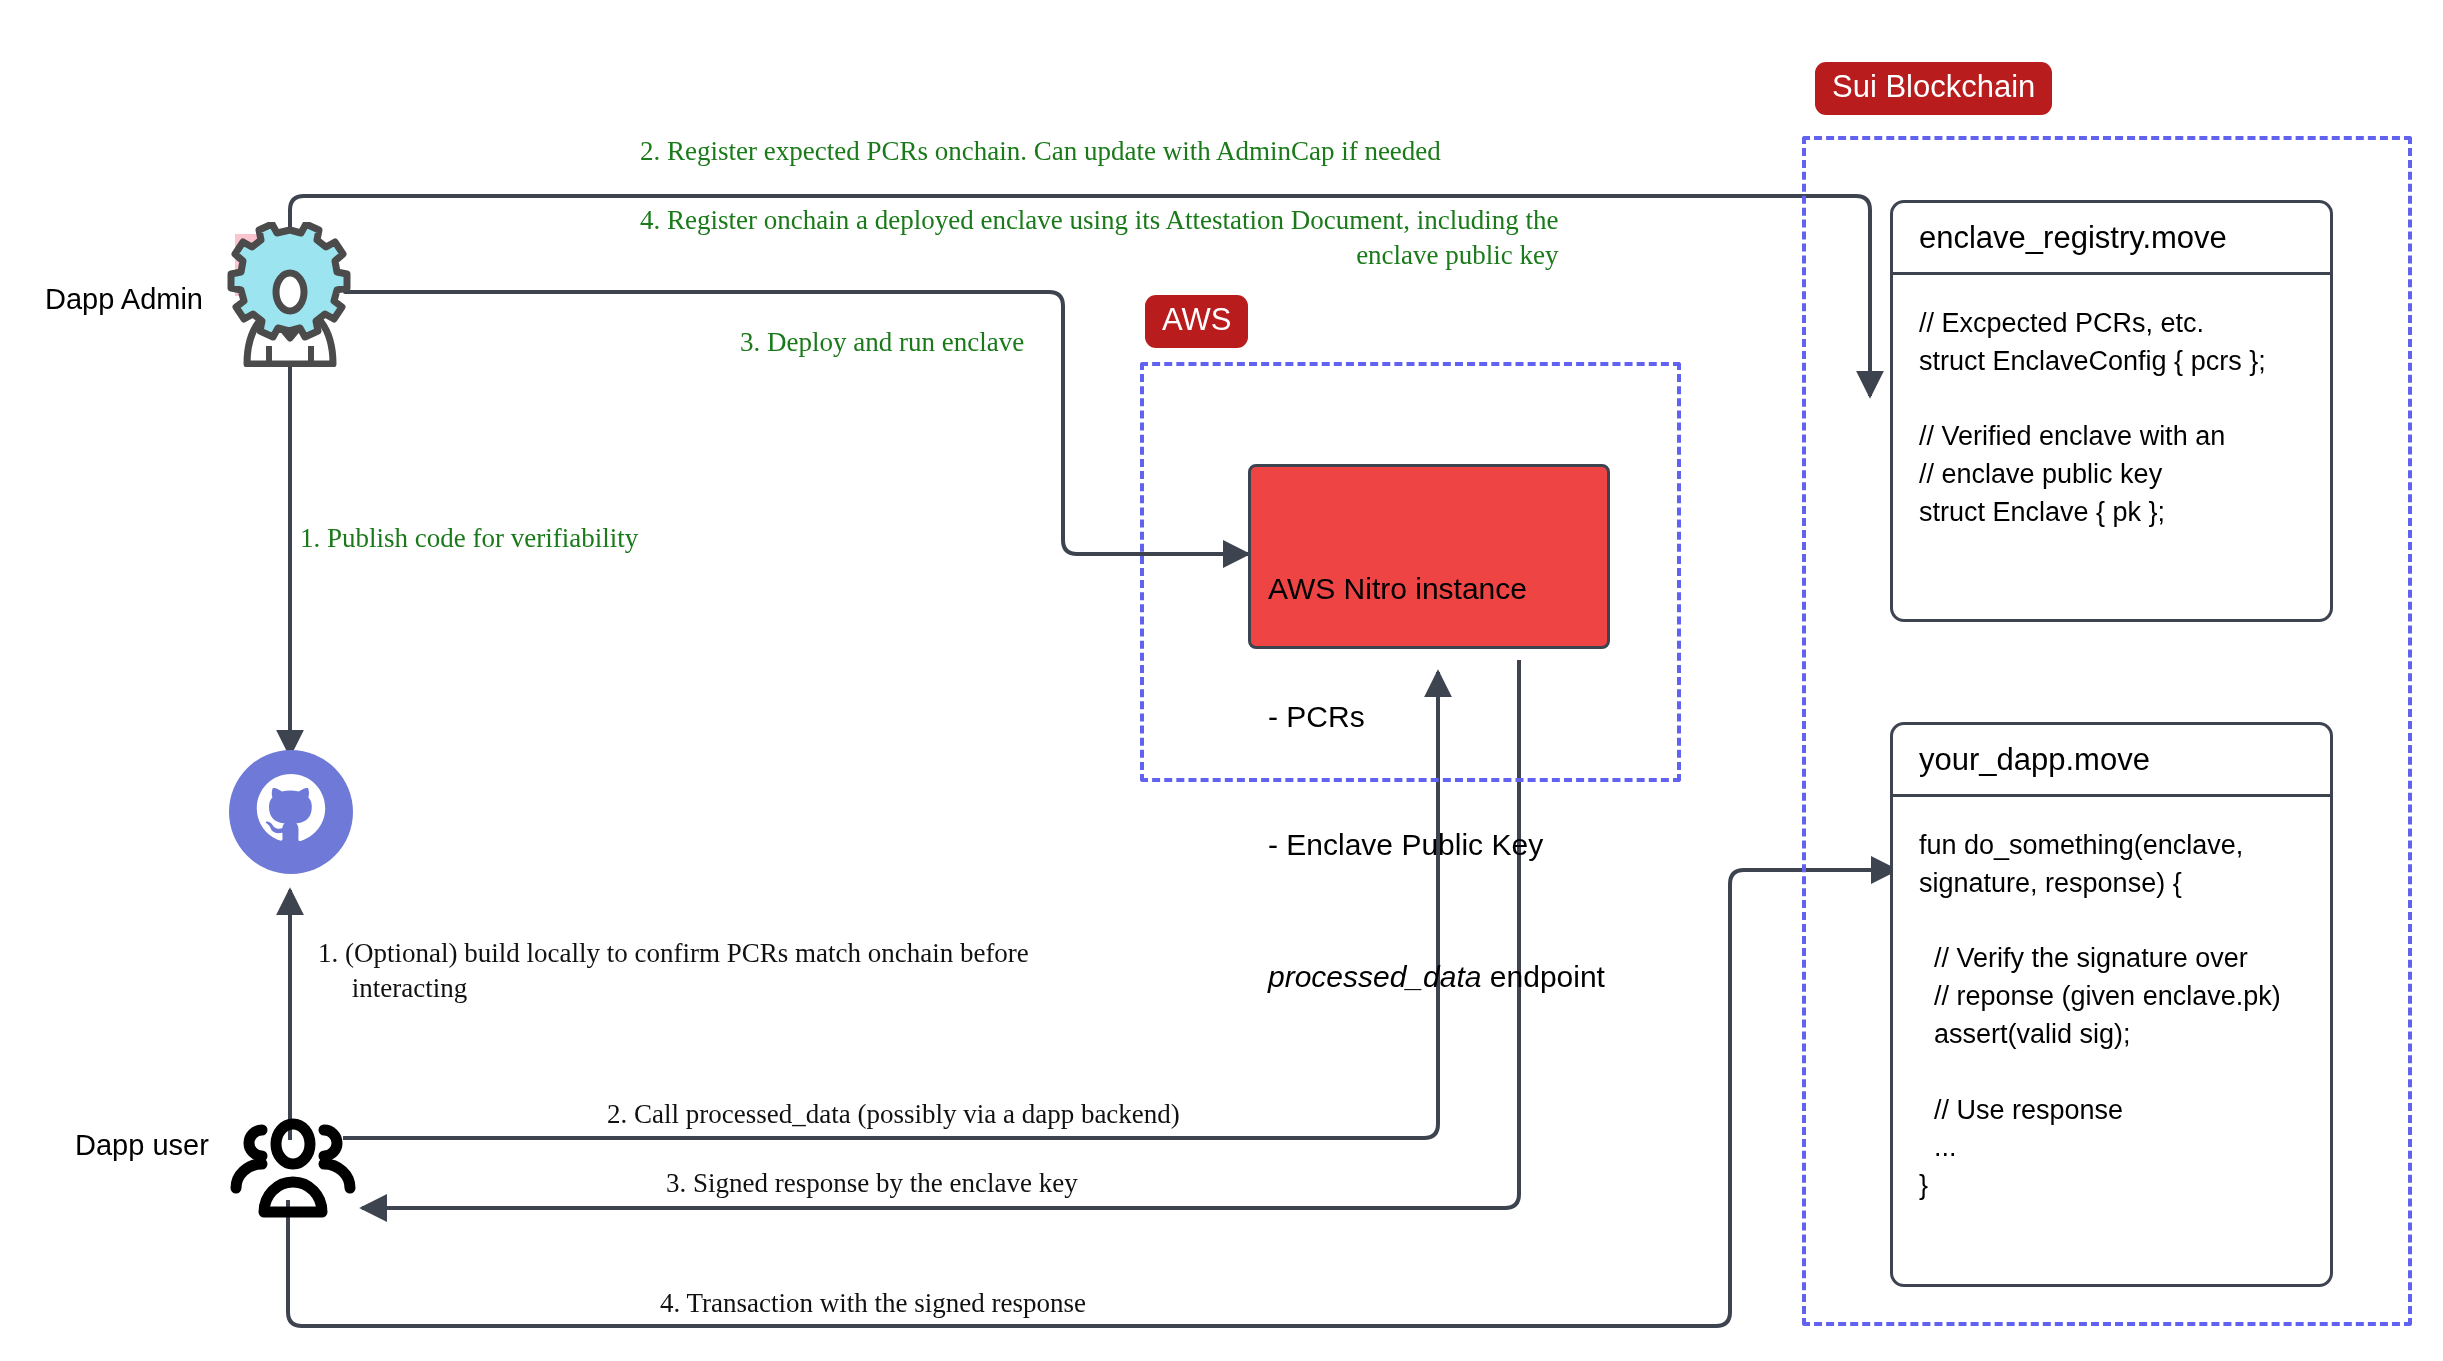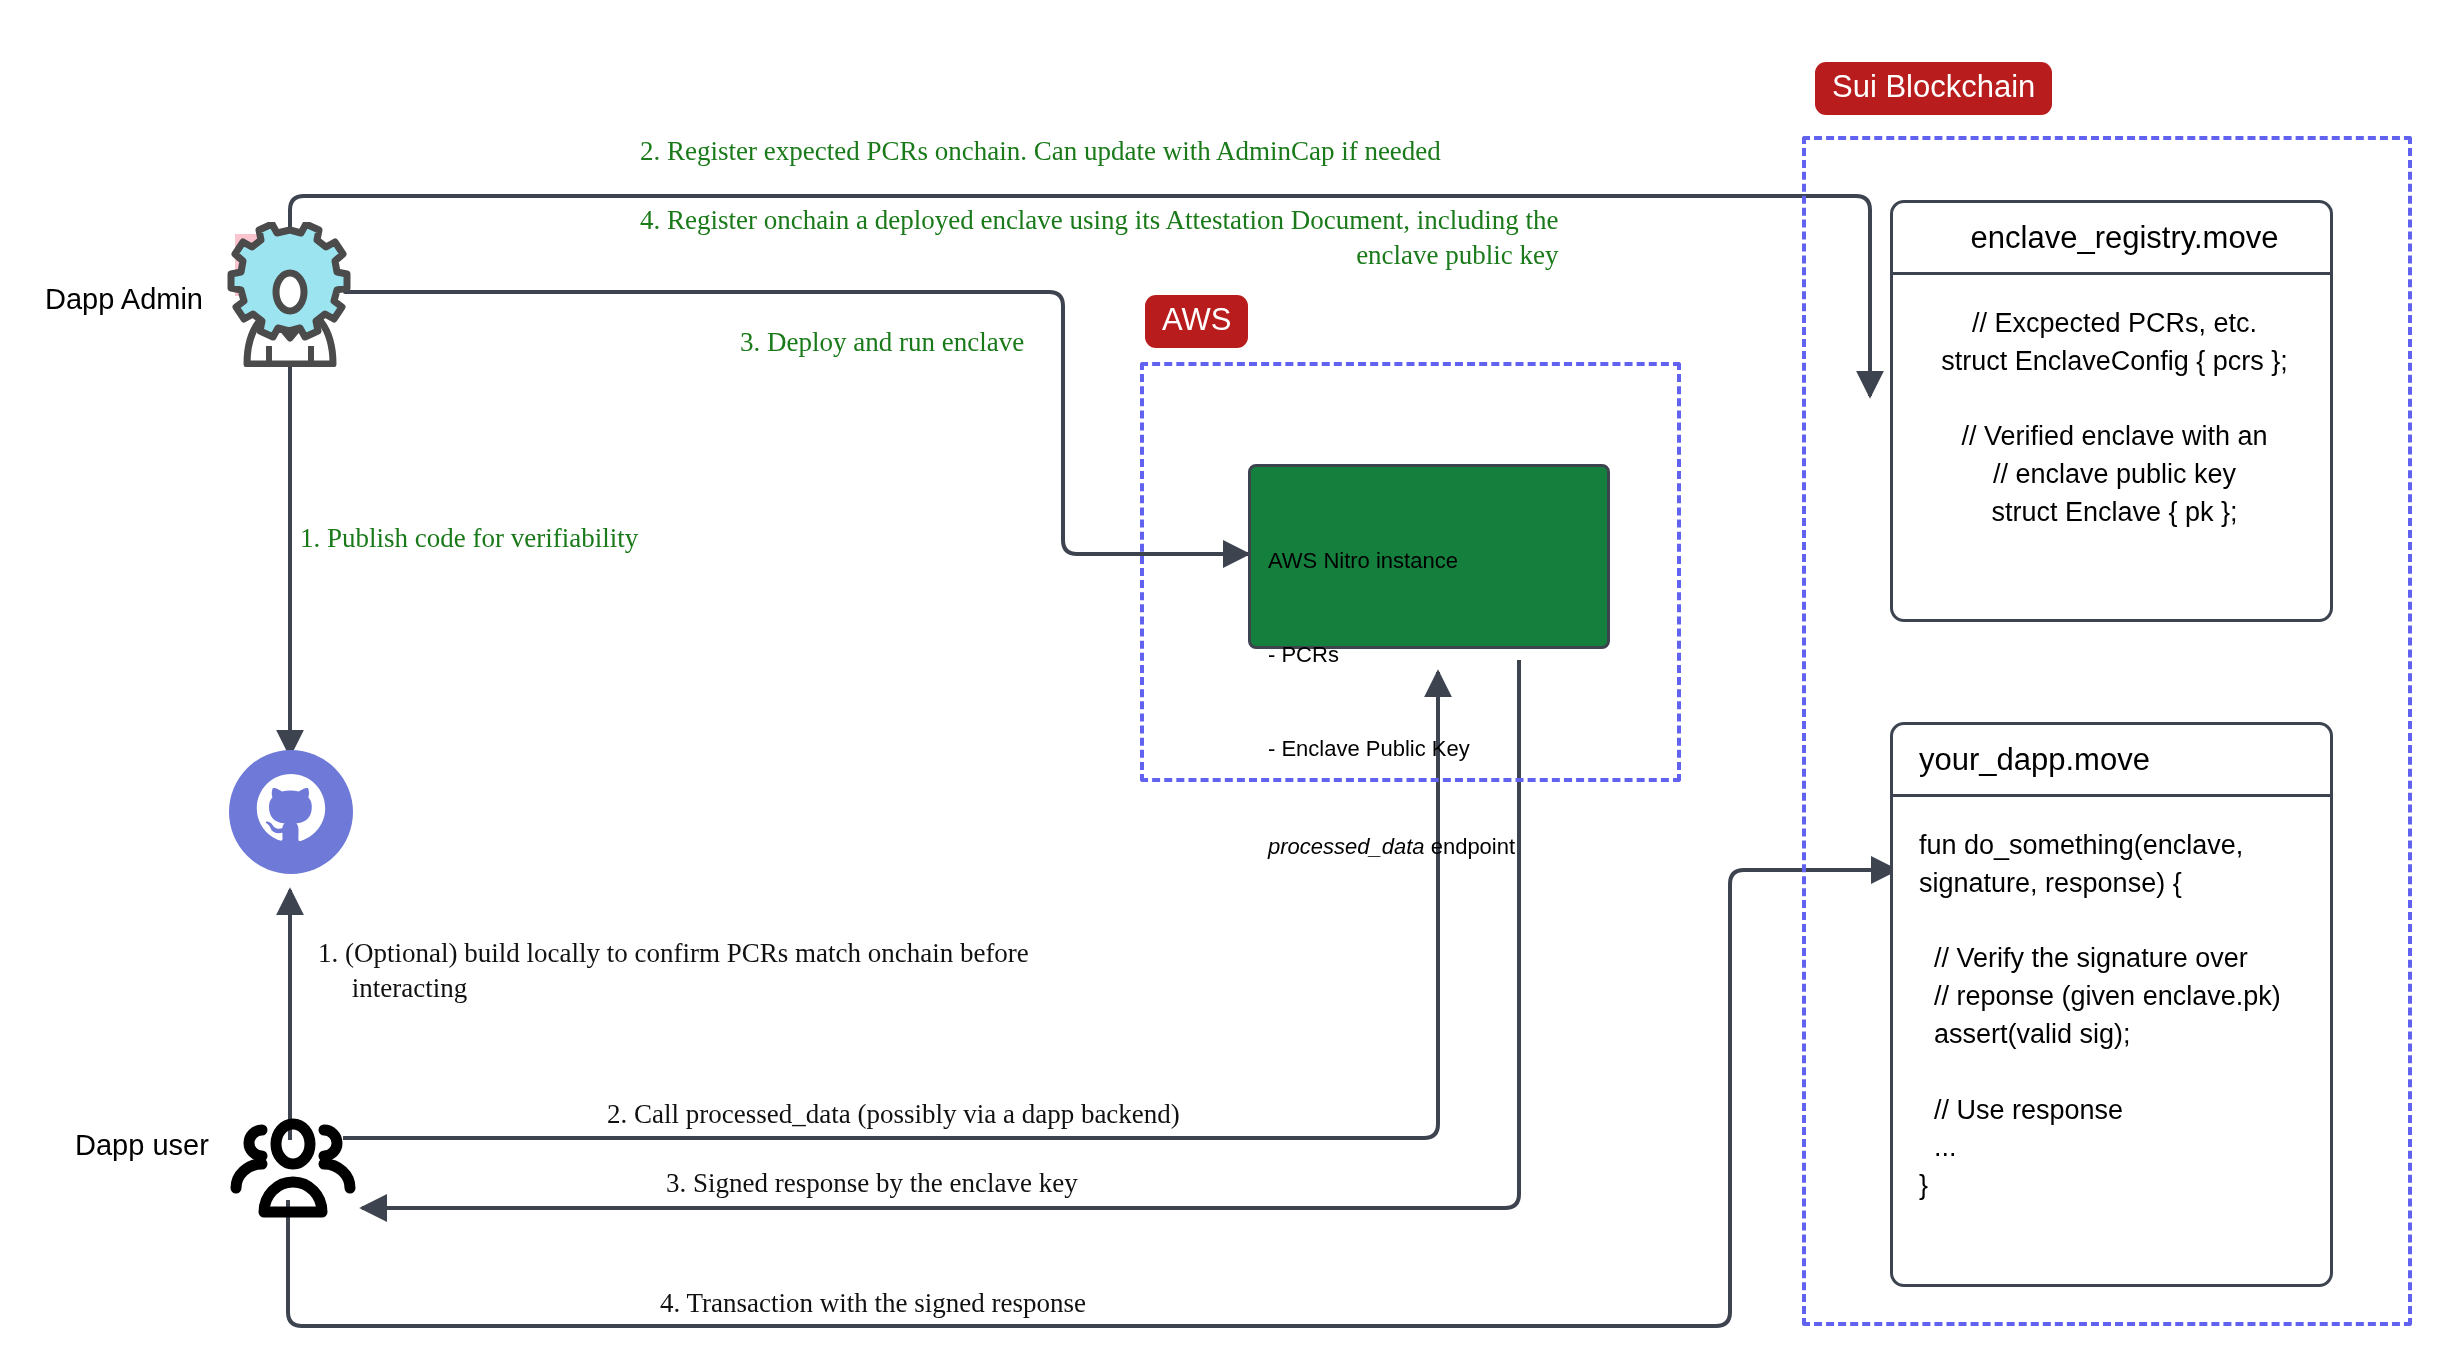--- a/index.html
+++ b/index.html
@@ -82,26 +82,26 @@
   }
   .module-body {
     font-family: "Liberation Sans", sans-serif;
     font-size: 27px;
     line-height: 1.40;
     color: #000000;
     padding: 30px 20px 0 26px;
     white-space: pre-wrap;
   }
   .instance-box {
-    background: #15803d;
+    background: #ef4444;
     border: 3px solid #3d4450;
     border-radius: 8px;
     box-sizing: border-box;
     font-family: "Liberation Sans", sans-serif;
-    font-size: 22px;
+    font-size: 30px;
     line-height: 1.42;
     color: #000000;
     padding: 16px 0 0 17px;
     white-space: pre-wrap;
   }
   .endpoint-line { margin-top: 4px; }
   .endpoint-line i { font-style: italic; }
 
   
   .pink-square {
@@ -137,21 +137,21 @@
 
       <path d="M 1519 660 L 1519 1194 Q 1519 1208 1505 1208 L 362 1208" marker-end="url(#arw)"></path>
 
       <path d="M 288 1200 L 288 1312 Q 288 1326 302 1326 L 1716 1326 Q 1730 1326 1730 1312 L 1730 884 Q 1730 870 1744 870 L 1896 870" marker-end="url(#arw)"></path>
     </g>
   </svg>
 
   <div class="abs badge" style="left:1815px; top:62px;">Sui Blockchain</div>
   <div class="abs dashed-region" style="left:1802px; top:136px; width:610px; height:1190px;"></div>
 
-  <div class="abs module-box" style="left:1890px; top:200px; width:443px; height:422px;text-align:center;">
+  <div class="abs module-box" style="left:1890px; top:200px; width:443px; height:422px;">
     <div class="module-title">enclave_registry.move</div>
     <div class="module-body">// Excpected PCRs, etc.
 struct EnclaveConfig { pcrs };
 
 // Verified enclave with an
 // enclave public key
 struct Enclave { pk };</div>
   </div>
 
   <div class="abs module-box" style="left:1890px; top:722px; width:443px; height:565px;">

